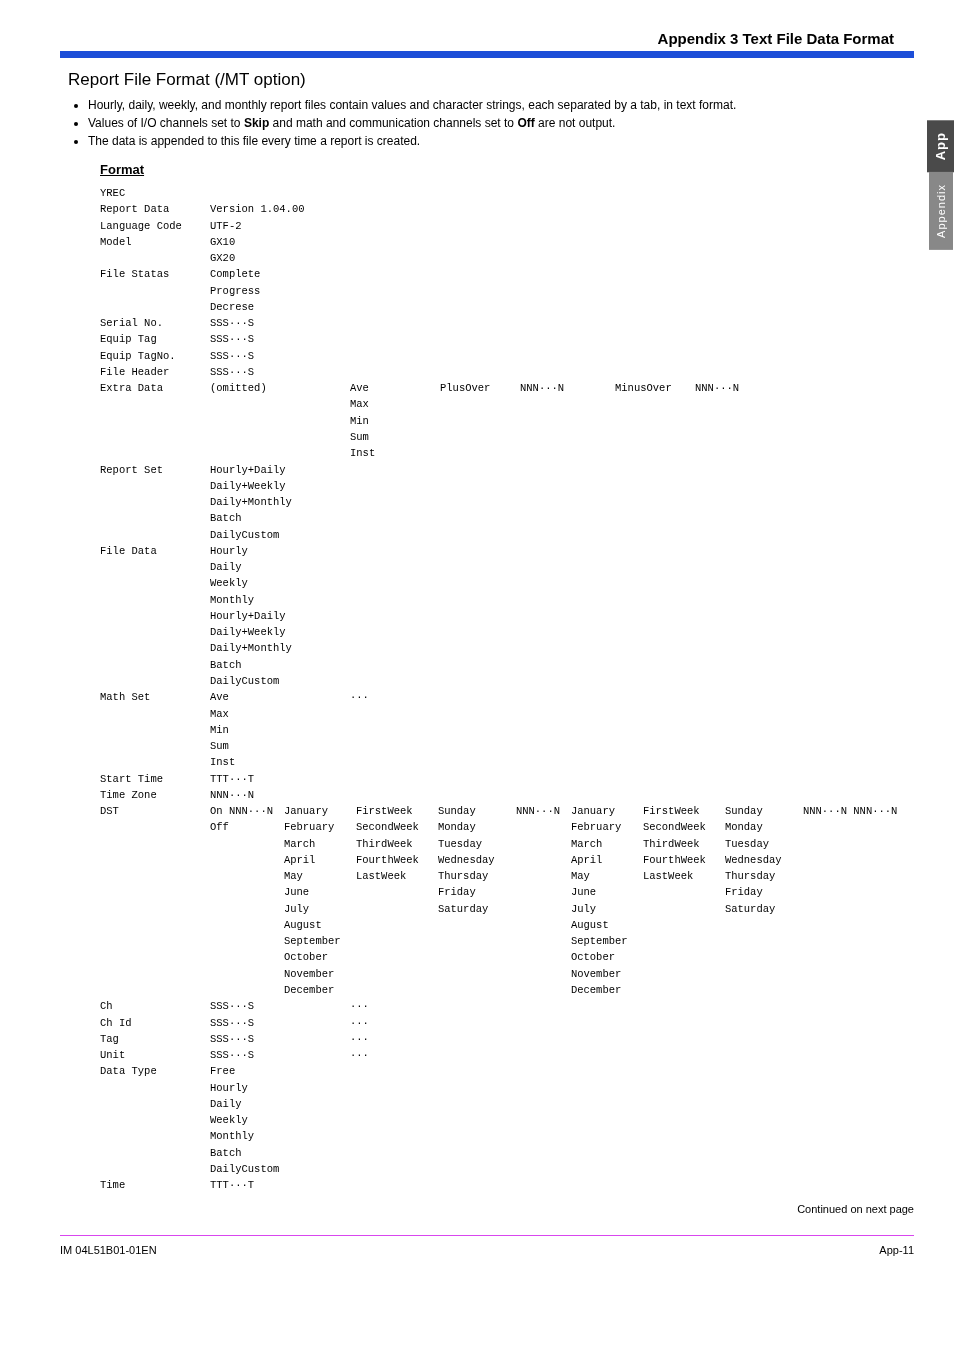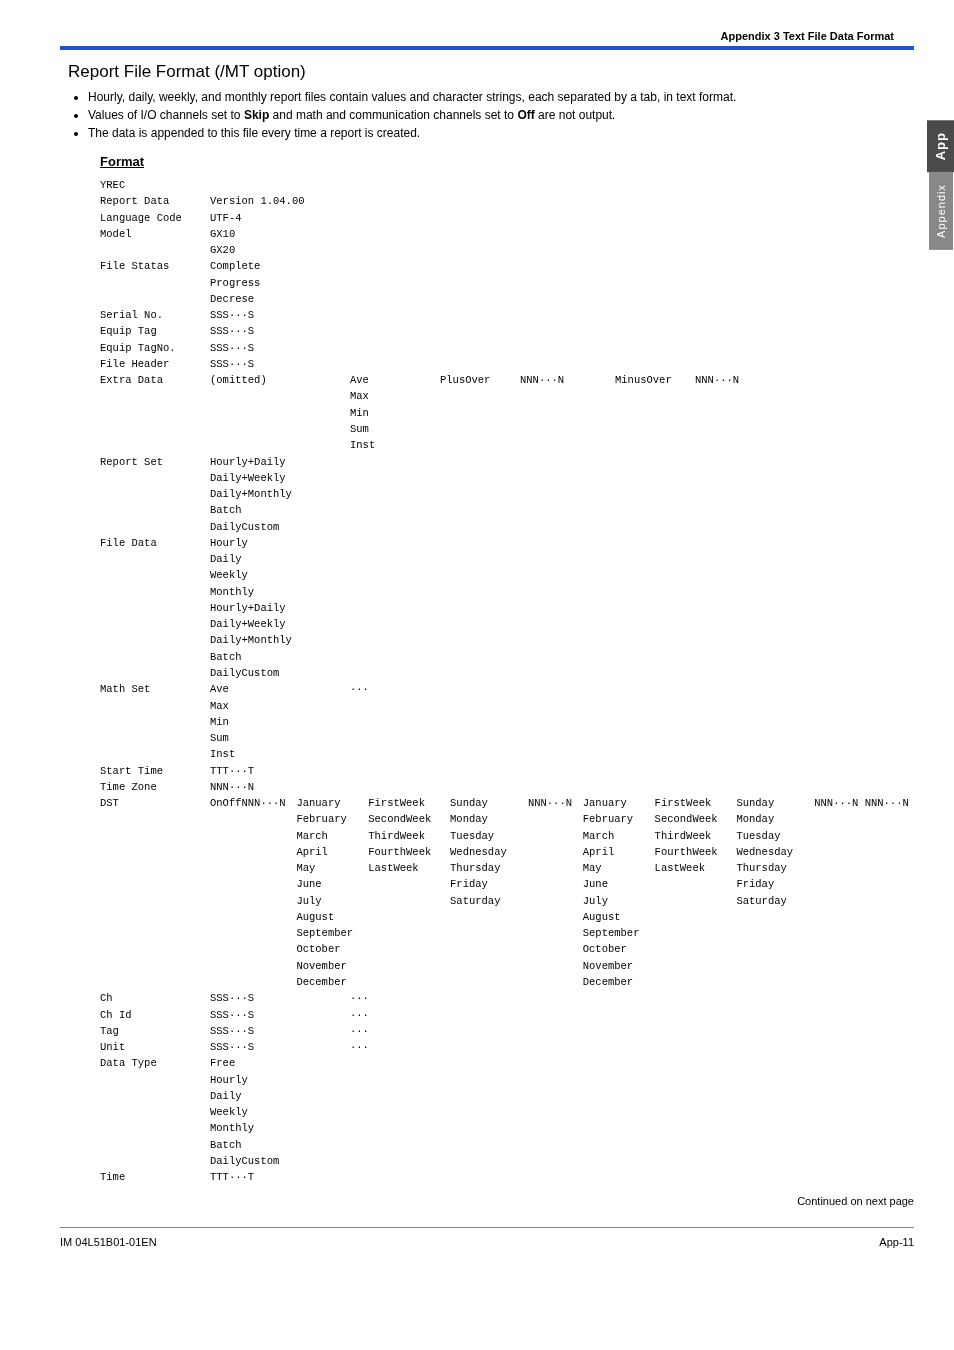--- a/index.html
+++ b/index.html
@@ -11,25 +11,25 @@
       width: 954px;
       min-height: 1350px;
       position: relative;
     }
     .page-container {
       padding: 30px 40px 40px 60px;
       position: relative;
     }
     .top-right-header {
       text-align: right;
-      font-size: 11px;
+      font-size: 15px;
       font-weight: bold;
       margin-bottom: 8px;
       padding-right: 20px;
-      border-bottom: 4px solid #1d4ed8;
+      border-bottom: 7px solid #1d4ed8;
       padding-bottom: 4px;
     }
     .section-title {
       font-size: 17px;
       font-weight: normal;
       margin: 12px 0 8px 8px;
     }
     .bullet-list {
       margin-left: 28px;
       margin-bottom: 10px;
@@ -152,21 +152,21 @@
       <span class="col-label">YREC</span>
     </div>
 
     <div class="row">
       <span class="col-label">Report Data</span>
       <span class="col-val">Version 1.04.00</span>
     </div>
 
     <div class="row">
       <span class="col-label">Language Code</span>
-      <span class="col-val">UTF-4</span>
+      <span class="col-val">UTF-2</span>
     </div>
 
     <div class="row">
       <span class="col-label">Model</span>
       <span class="col-val">GX10</span>
     </div>
     <div class="row">
       <span class="col-label"></span>
       <span class="col-val">GX20</span>
     </div>
@@ -320,21 +320,21 @@
       <span class="col-val">TTT···T</span>
     </div>
 
     <div class="row">
       <span class="col-label">Time Zone</span>
       <span class="col-val">NNN···N</span>
     </div>
 
     <div style="display:flex; align-items:flex-start;">
       <span class="col-label">DST</span>
-      <div style="display:flex;flex-direction:row;">
+      <div style="display:flex;flex-direction:column;">
         <span>On</span>
         <span>Off</span>
       </div>
       <span style="width:55px;display:inline-block;">NNN···N</span>
 
       <div style="display:flex;flex-direction:column;width:72px;">
         <span>January</span>
         <span>February</span>
         <span>March</span>
         <span>April</span>

